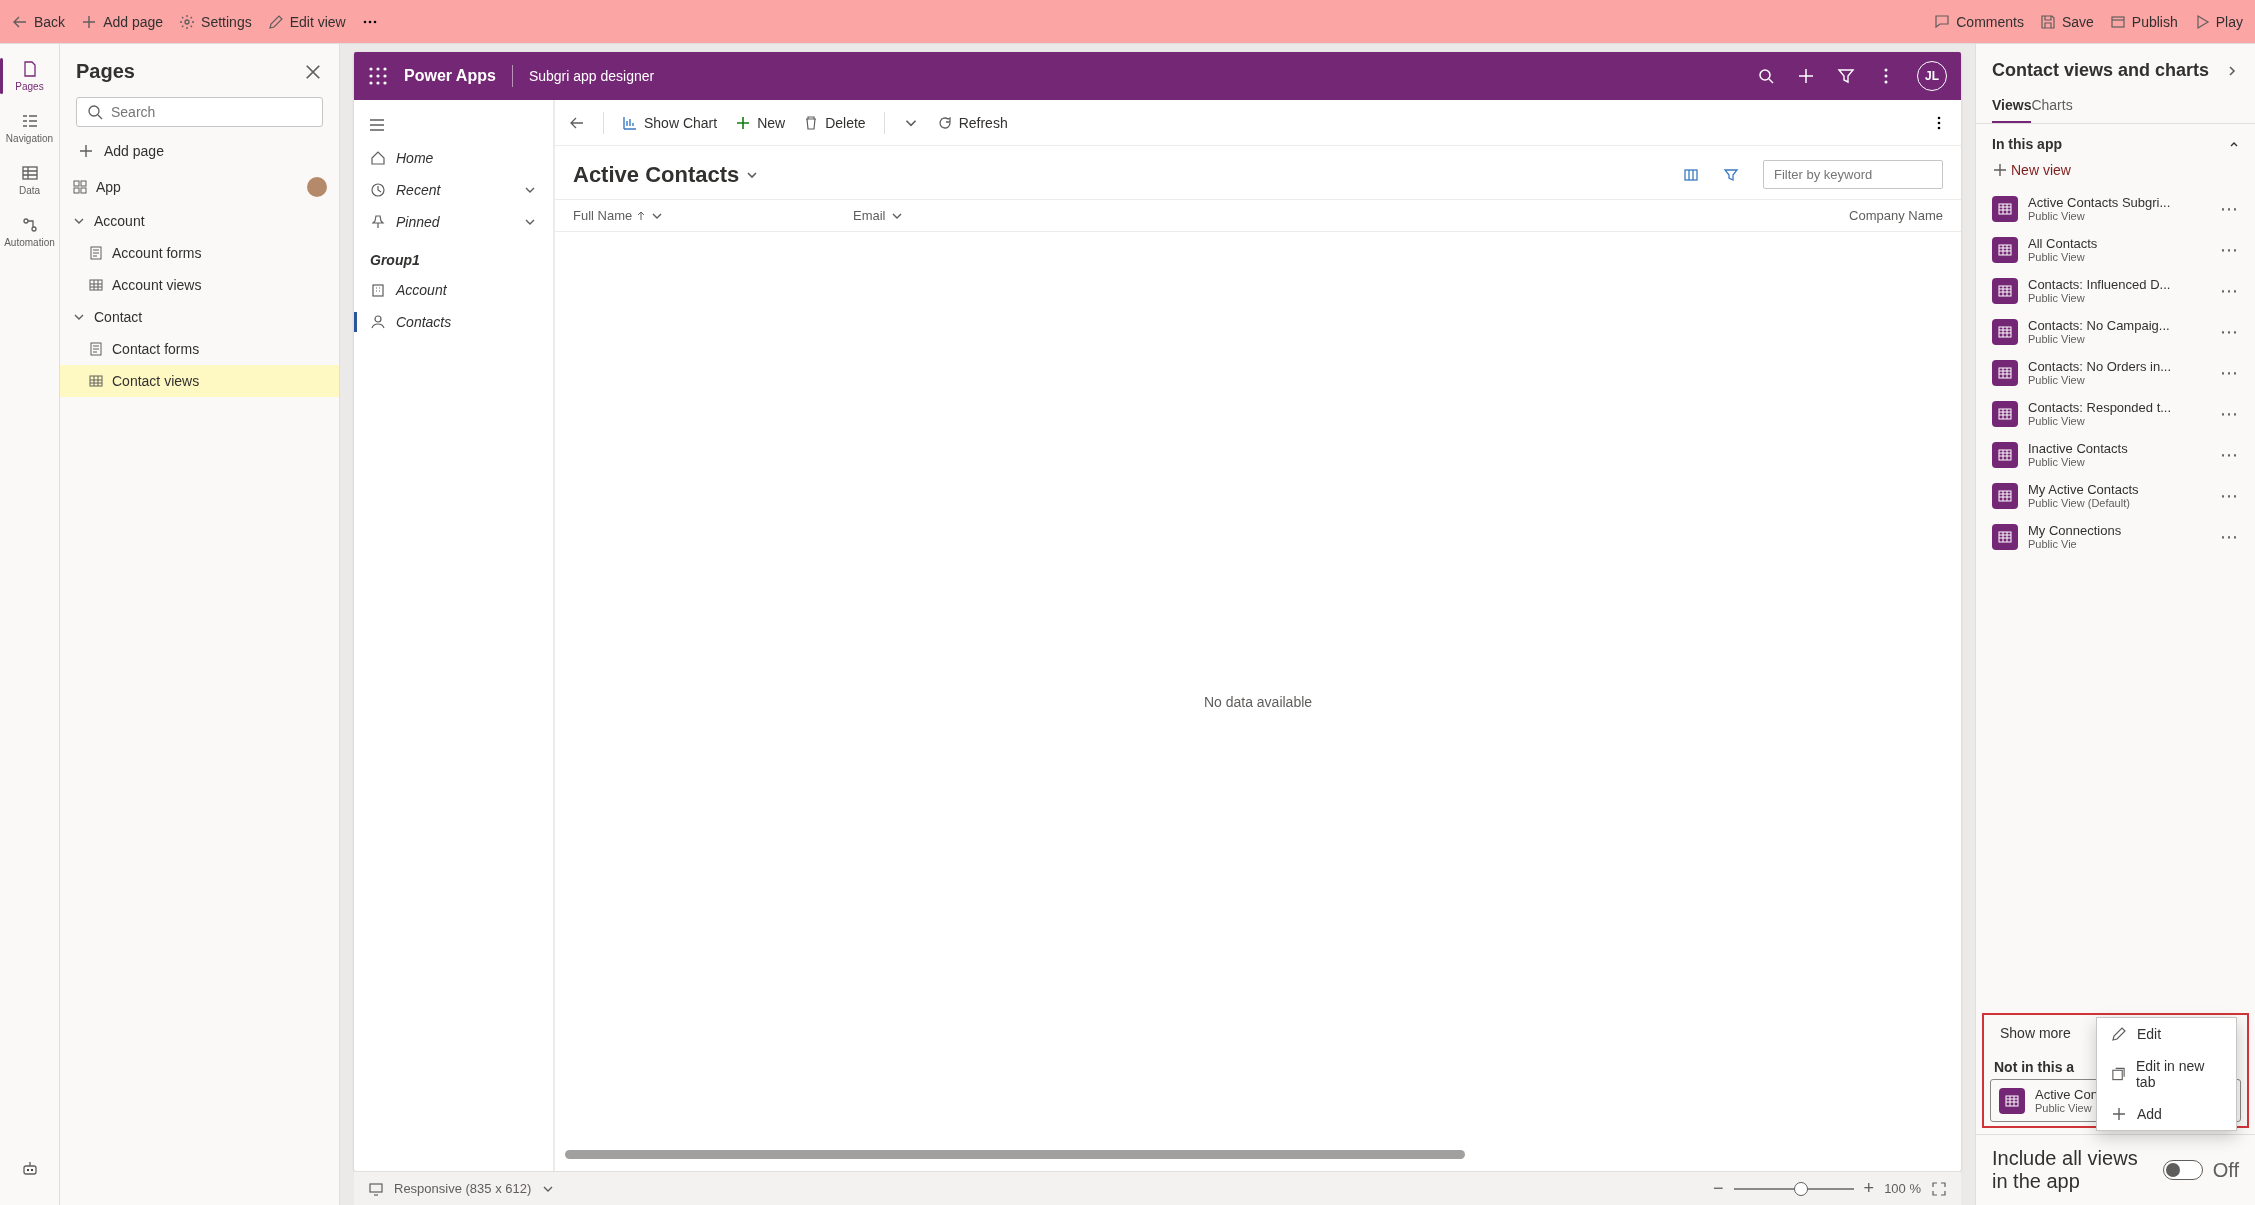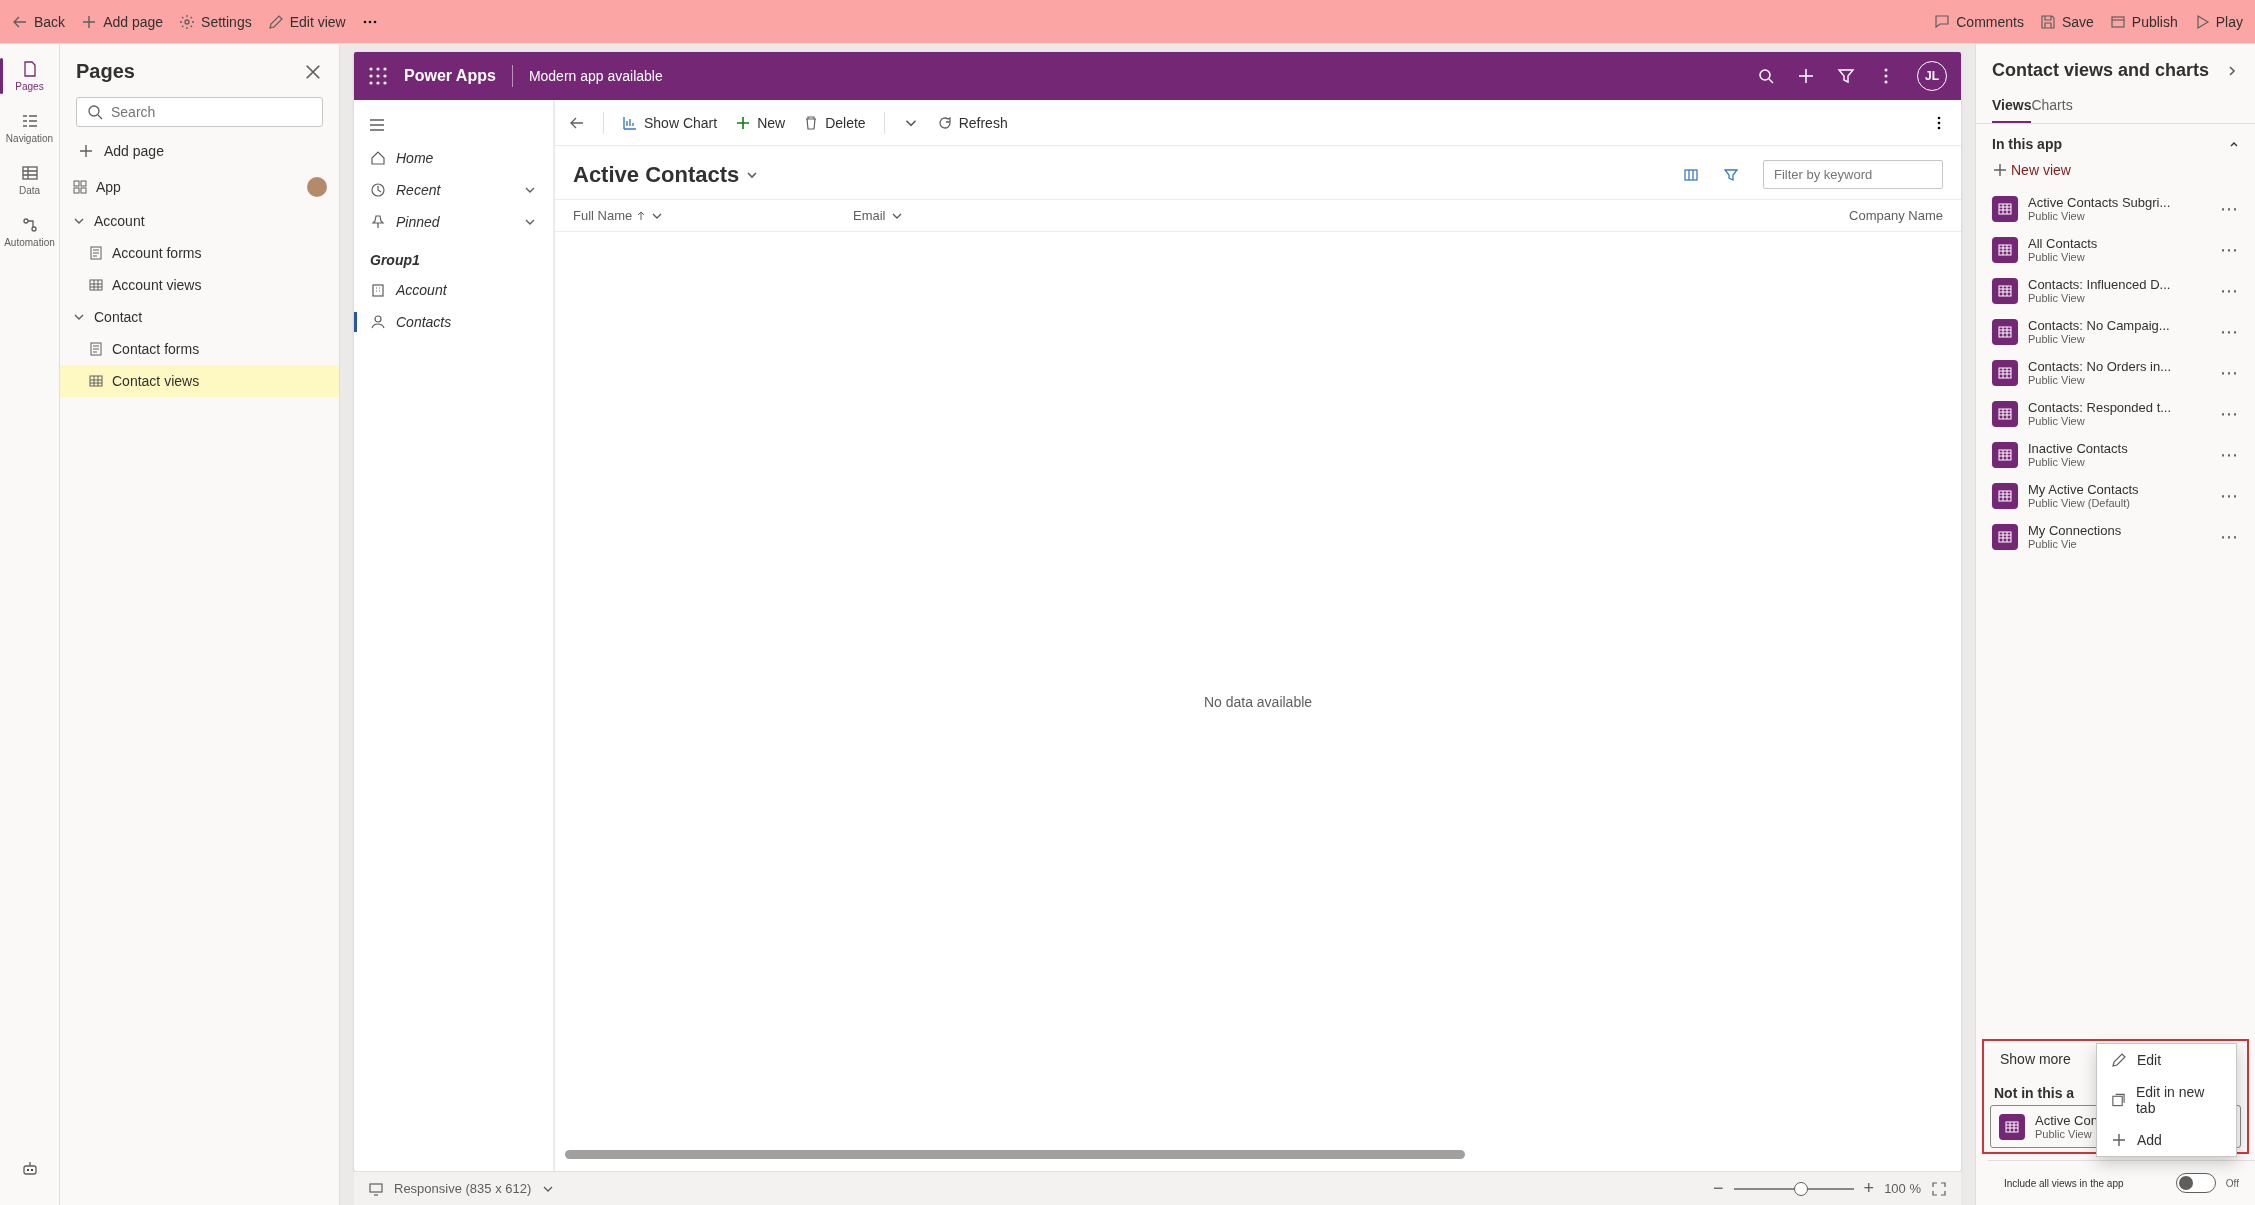--- a/index.html
+++ b/index.html
@@ -96,21 +96,21 @@
 .view-ic{width:26px;height:26px;background:#742774;border-radius:4px;display:flex;align-items:center;justify-content:center;flex:none;}
 .view-ic svg{color:#fff;width:14px;height:14px;}
 .view-txt{flex:1;min-width:0;}
 .view-name{font-size:13px;white-space:nowrap;overflow:hidden;text-overflow:ellipsis;}
 .view-sub{font-size:11px;color:#605e5c;}
 .more-dots{color:#605e5c;font-size:18px;letter-spacing:1px;cursor:pointer;}
 .showmore{padding:10px 16px;font-size:14px;color:#323130;cursor:pointer;}
 .highlight-box{border:2px solid #d13438;margin:0 6px 6px;padding-bottom:4px;position:relative;}
 .context-menu{position:absolute;top:2px;right:10px;left:112px;background:#fff;border:1px solid #c8c6c4;box-shadow:0 6px 16px rgba(0,0,0,.2);z-index:5;}
 .cm-item{display:flex;align-items:center;gap:10px;padding:8px 14px;font-size:14px;cursor:pointer;}
-.rp-footer{border-top:1px solid #e1dfdd;padding:12px 16px;display:flex;align-items:center;gap:10px;font-size:10px;margin-left:12px;}
+.rp-footer{border-top:1px solid #e1dfdd;padding:12px 16px;display:flex;align-items:center;gap:10px;font-size:20px;}
 .toggle{width:40px;height:20px;border-radius:10px;border:1px solid #605e5c;position:relative;background:#fff;}
 .toggle-knob{width:14px;height:14px;border-radius:50%;background:#605e5c;position:absolute;top:2px;left:2px;}
 .off-lbl{color:#605e5c;}
 
 </style>
 </head>
 <body>
 
 <div class="root">
 
@@ -303,21 +303,21 @@
               <circle cx="17" cy="3" r="1.6"></circle>
               <circle cx="3" cy="10" r="1.6"></circle>
               <circle cx="10" cy="10" r="1.6"></circle>
               <circle cx="17" cy="10" r="1.6"></circle>
               <circle cx="3" cy="17" r="1.6"></circle>
               <circle cx="10" cy="17" r="1.6"></circle>
               <circle cx="17" cy="17" r="1.6"></circle>
             </svg>
           <span class="appname">Power Apps</span>
           <div class="divider-v"></div>
-          <span style="font-size:14px;">Modern app available</span>
+          <span style="font-size:14px;">Subgri app designer</span>
           <div class="appbar-right">
             <svg class="appbar-ic" viewBox="0 0 18 18">
                 <circle cx="8" cy="8" r="5" fill="none" stroke="#fff" stroke-width="1.5"></circle>
                 <path d="M12 12l4 4" stroke="#fff" stroke-width="1.5"></path>
               </svg>
             <svg class="appbar-ic" viewBox="0 0 18 18">
                 <path d="M9 2v14M2 9h14" stroke="#fff" stroke-width="1.5"></path>
               </svg>
             <svg class="appbar-ic" viewBox="0 0 18 18">
                 <path d="M2 3h14l-5 6v6l-4-2V9z" fill="none" stroke="#fff" stroke-width="1.4"></path>

